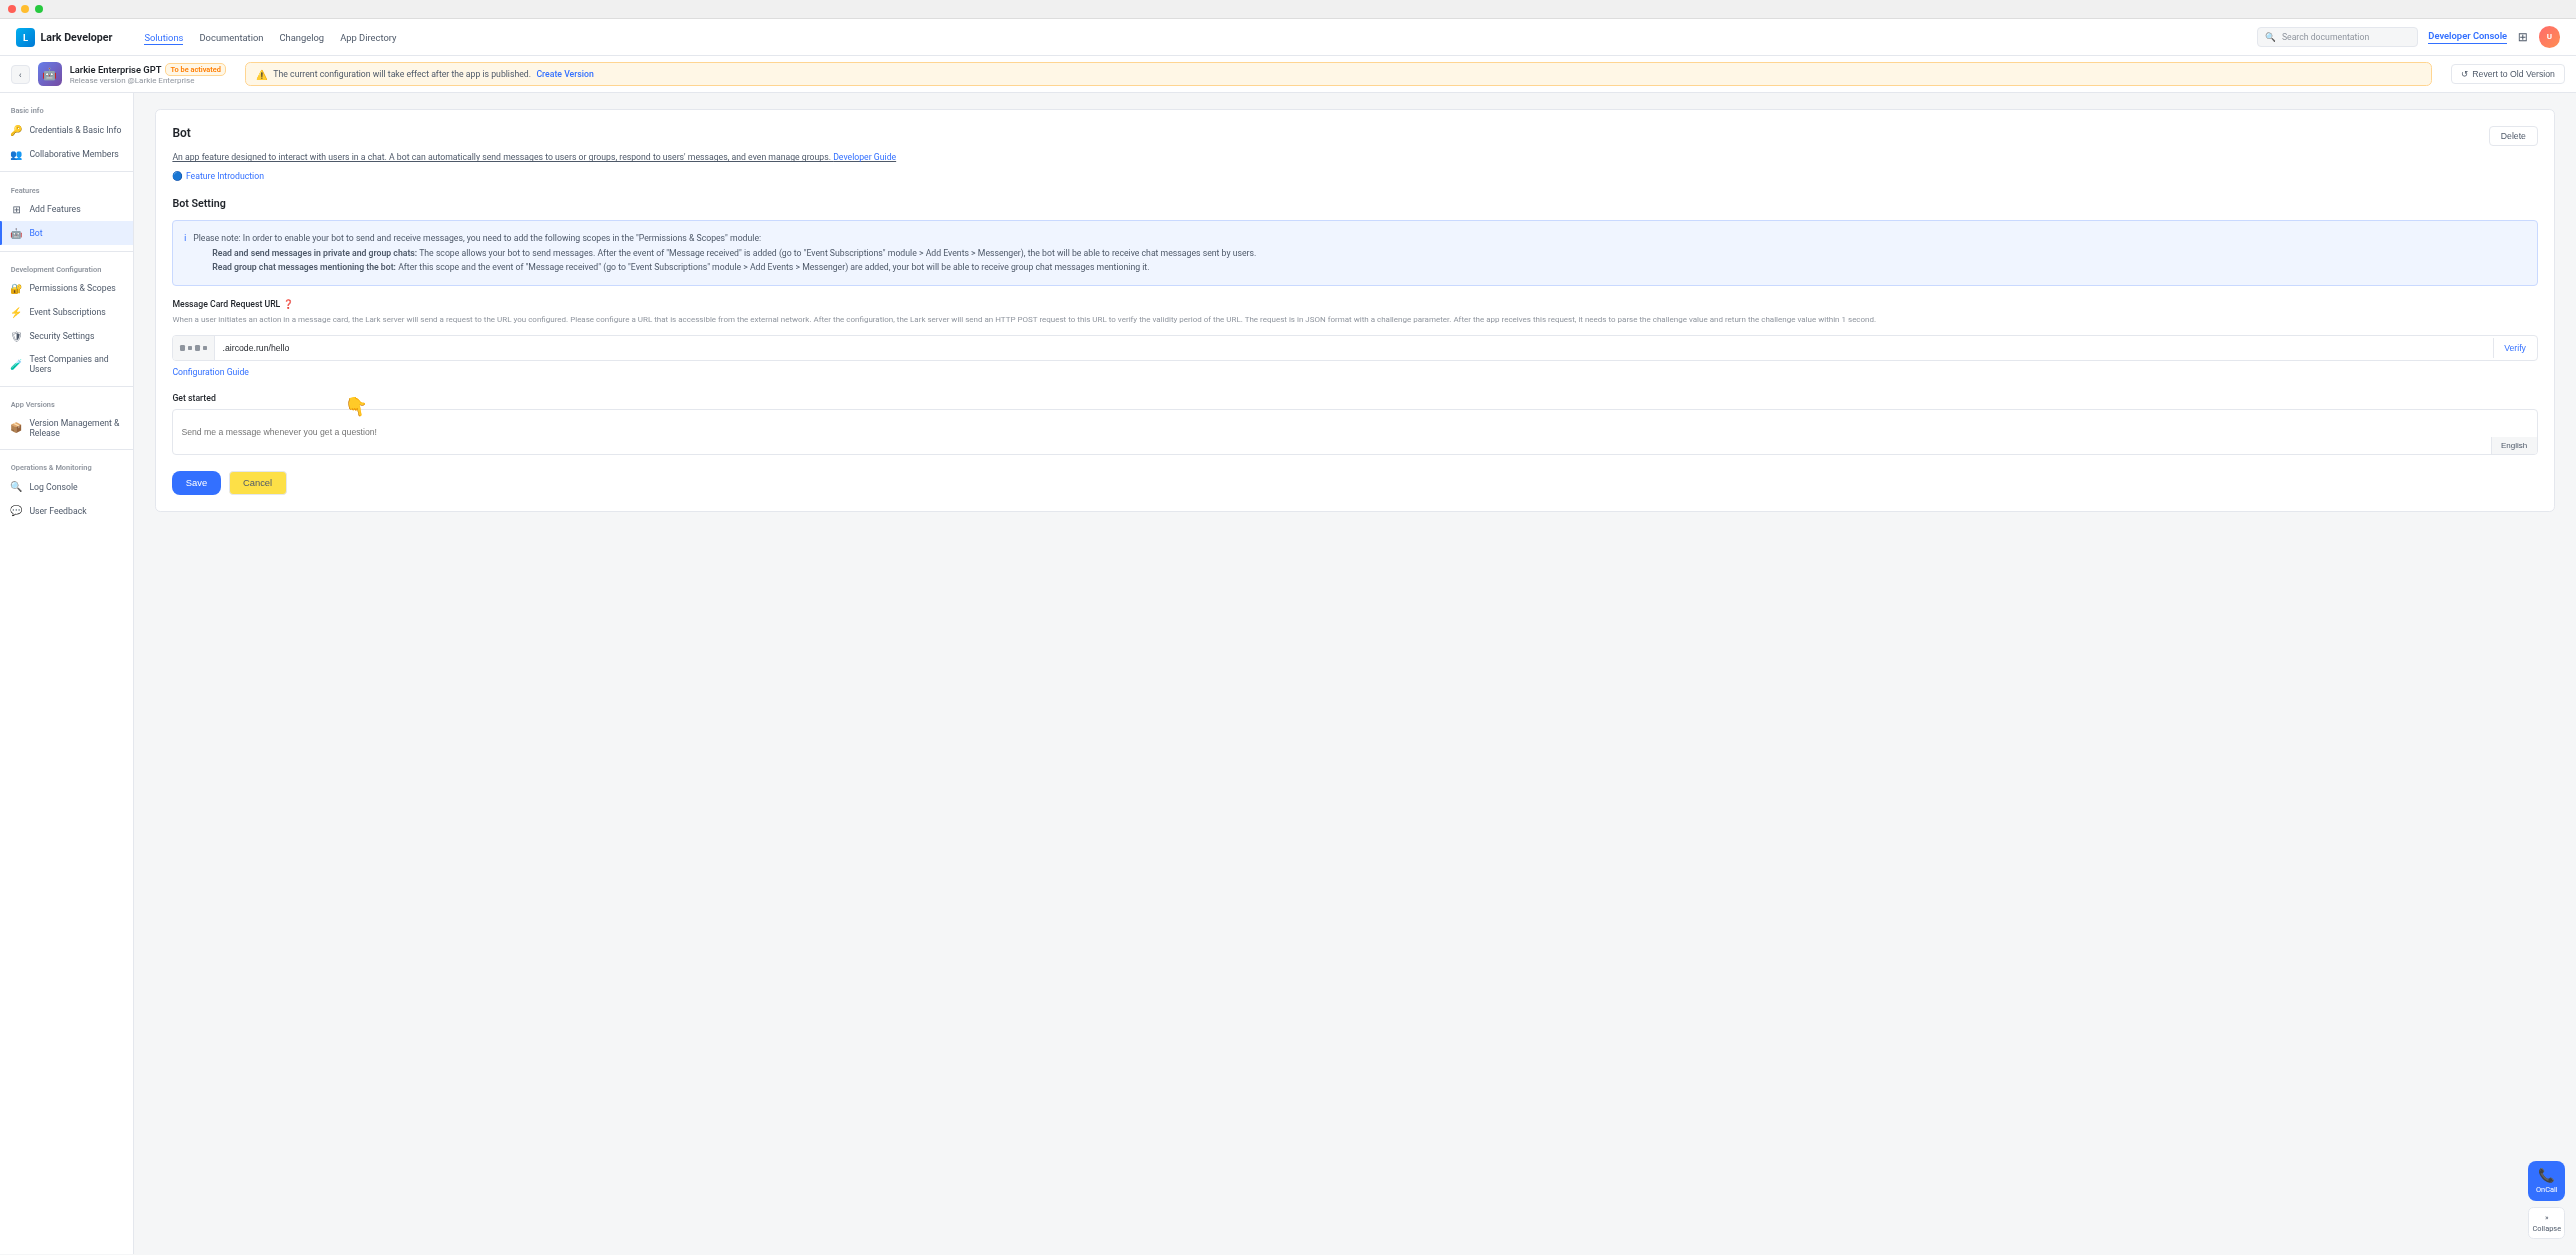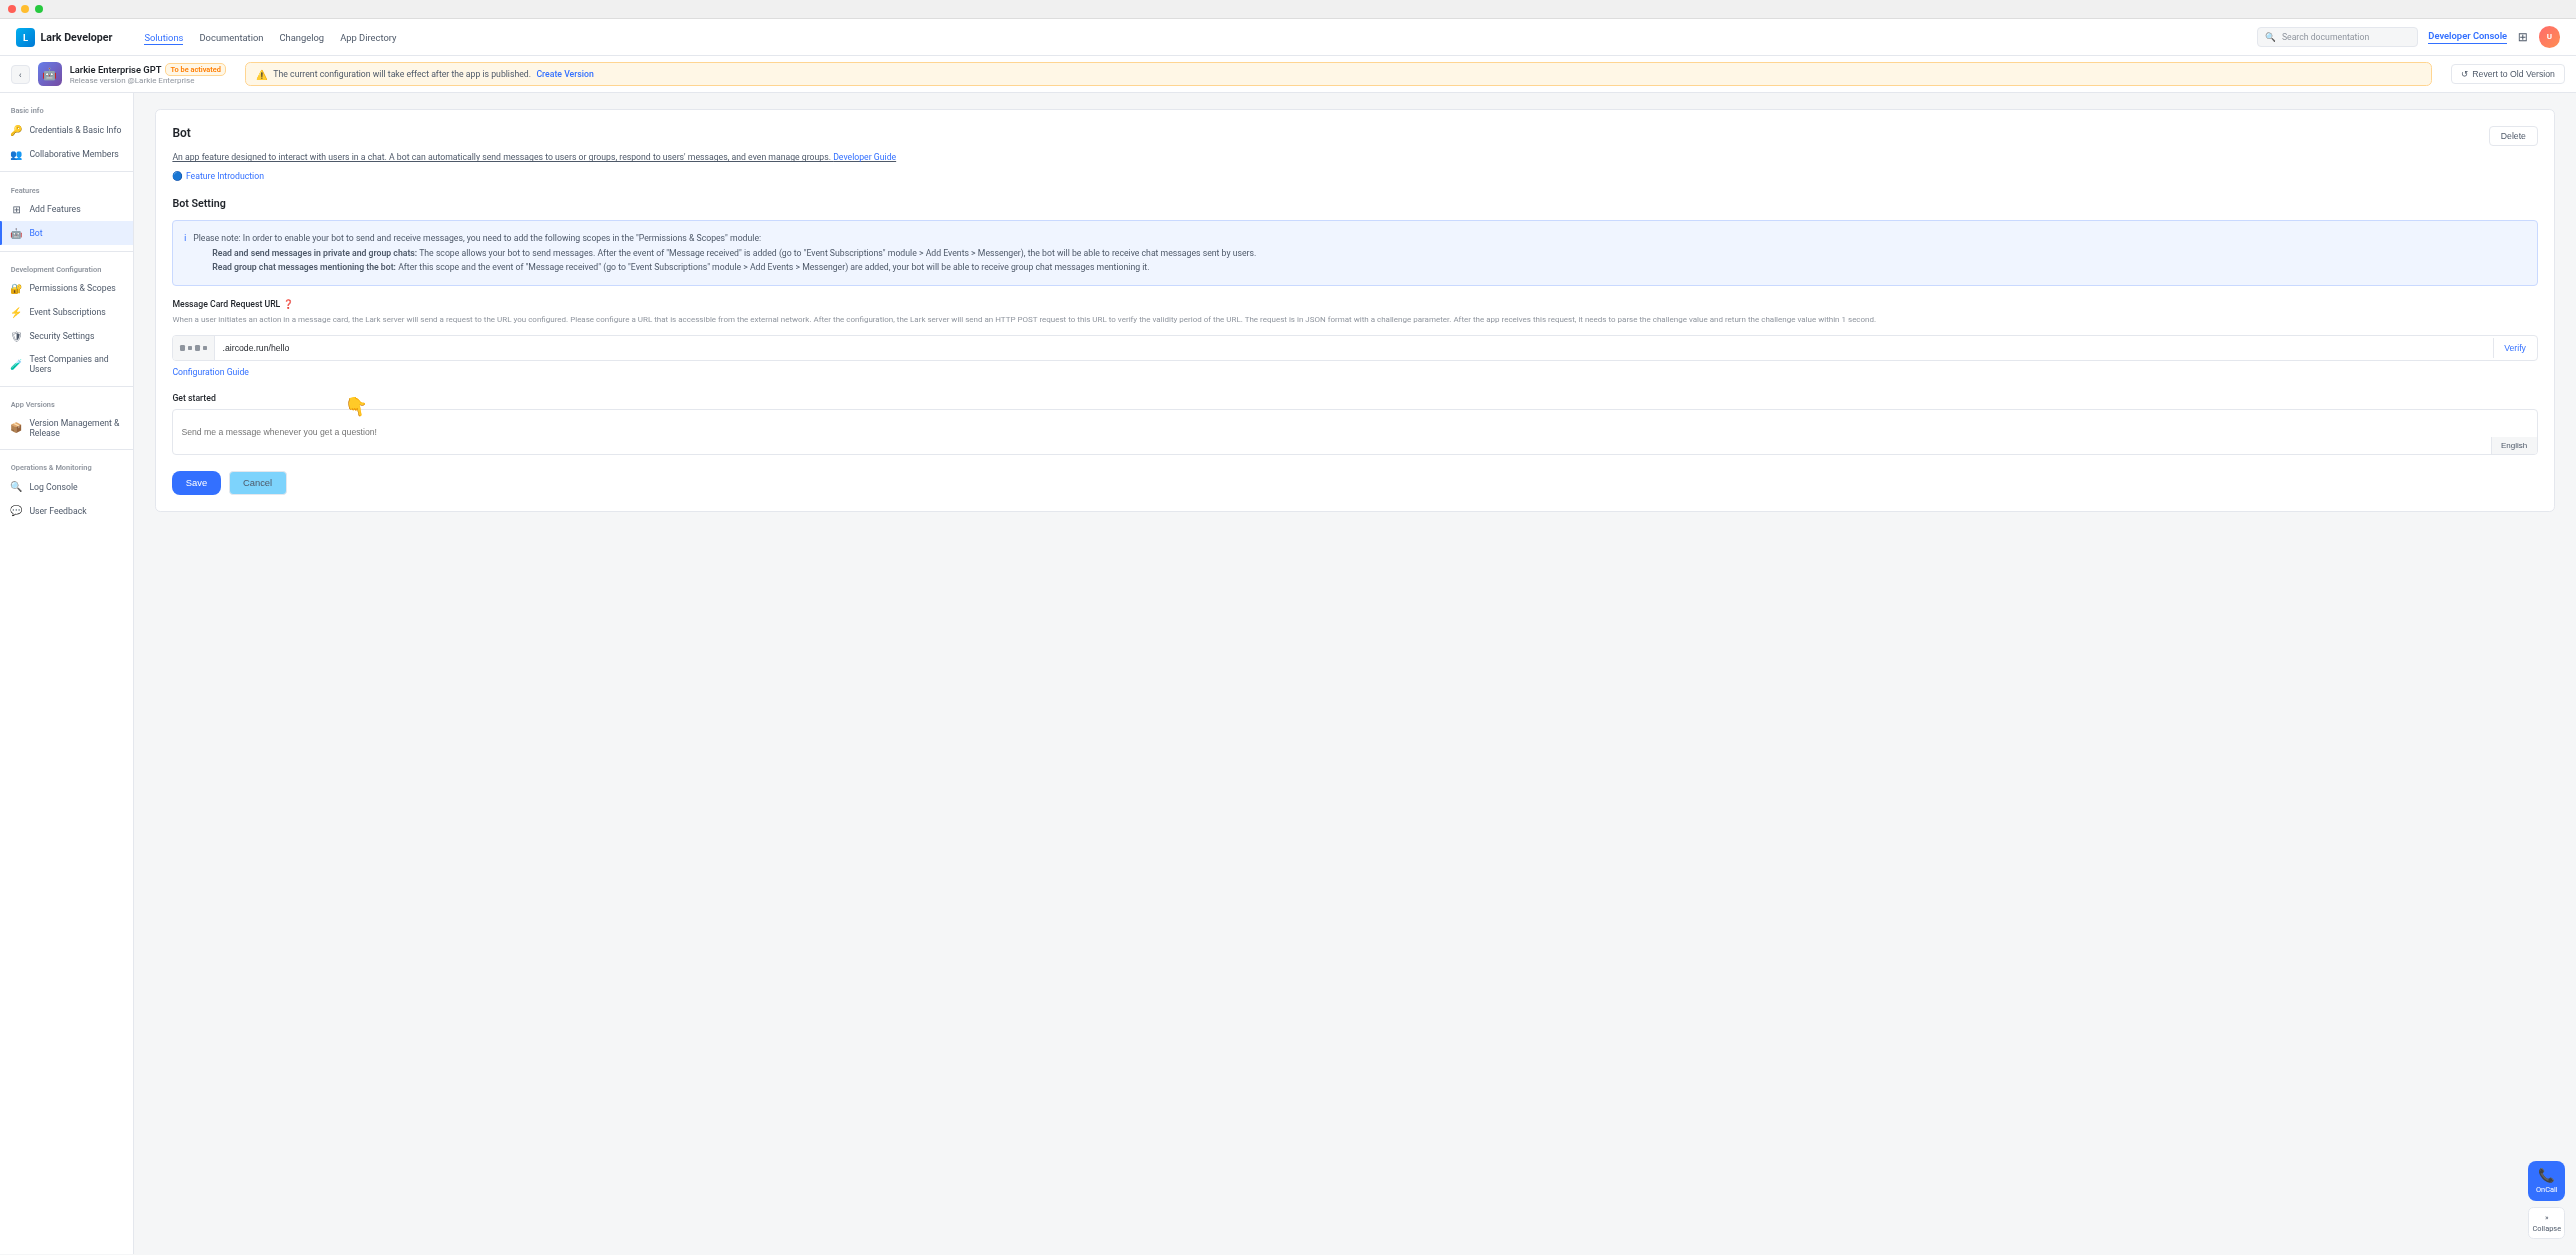--- a/index.html
+++ b/index.html
@@ -422,21 +422,21 @@
       background: #3370ff;
       color: #fff;
       border: none;
       border-radius: 8px;
       font-size: 9.4px;
       cursor: pointer;
       font-weight: 500;
     }
     .cancel-btn {
       padding: 5.4px 13.4px;
-      background: #7dd3fc;
+      background: #fde047;
       color: #4e5969;
       border: 0.7px solid #e4e7ed;
       border-radius: 4px;
       font-size: 9.4px;
       cursor: pointer;
     }
 
     
     .floating-oncall {
       position: fixed;

